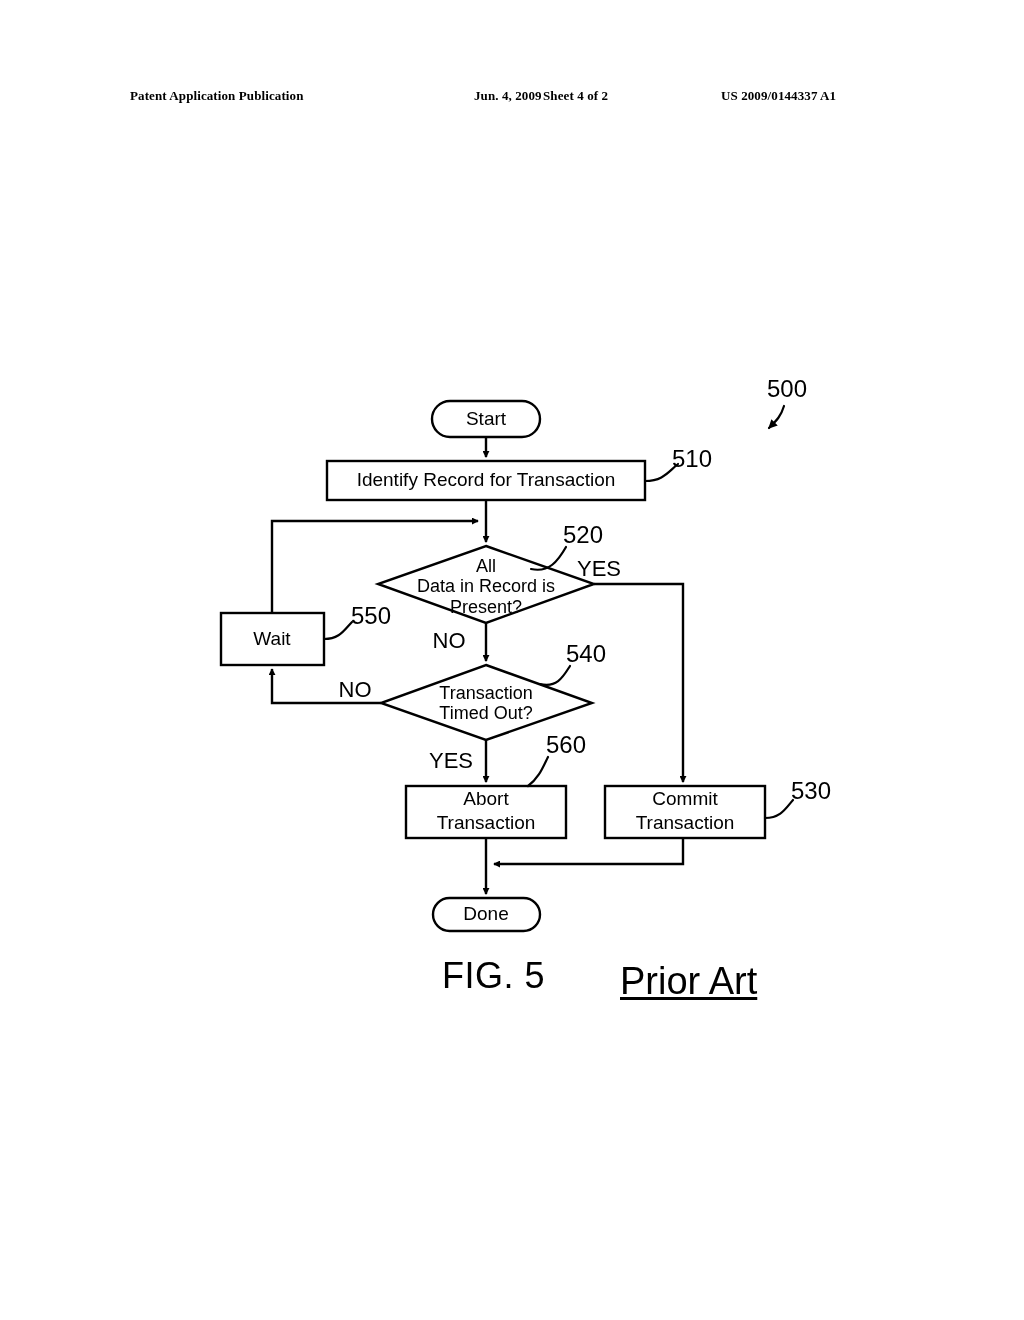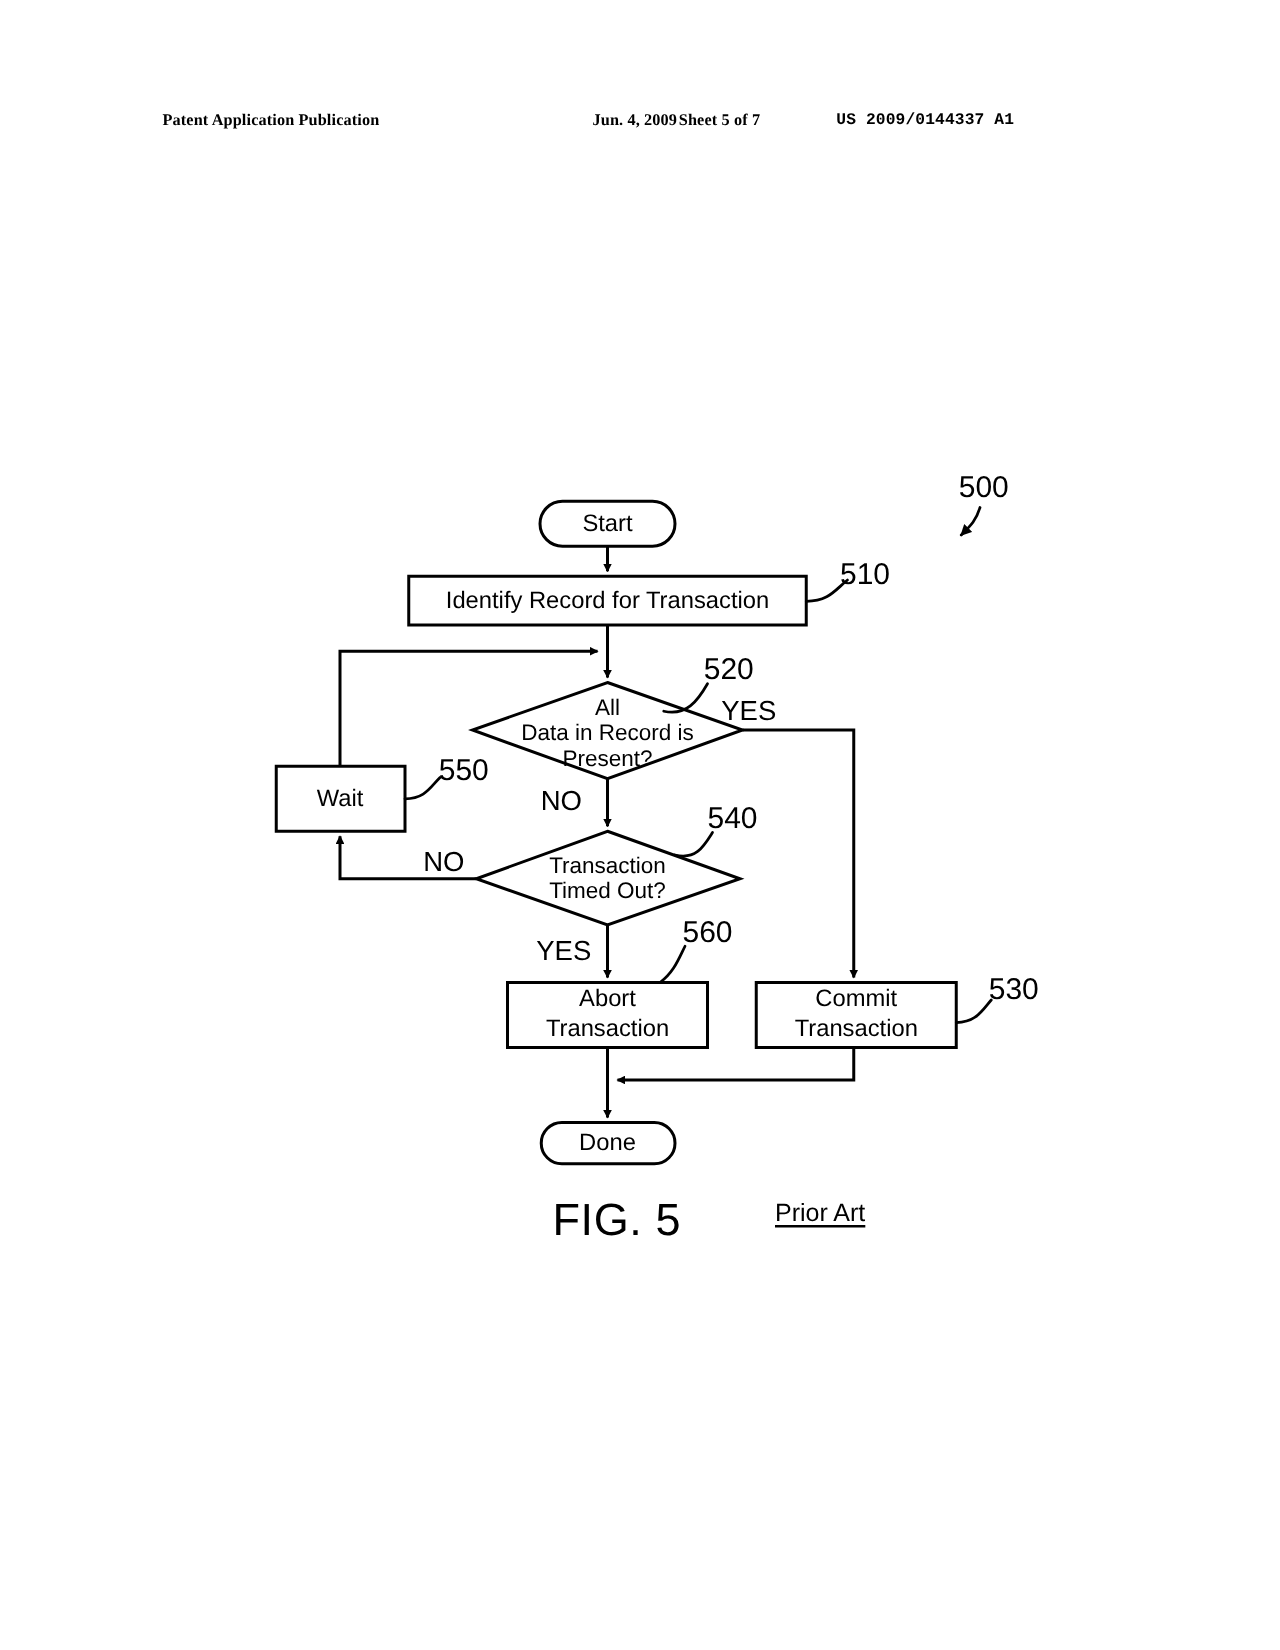--- a/index.html
+++ b/index.html
@@ -29,21 +29,21 @@
     align-items: baseline;
     font-family: "Liberation Serif", serif;
     font-weight: bold;
     font-size: 13px;
     letter-spacing: 0.1px;
     white-space: nowrap;
   }
   #patent-header .hdr-pub      { position: absolute; left: 130px; }
   #patent-header .hdr-date     { position: absolute; left: 430px; margin-left: 44px; }
   #patent-header .hdr-sheet    { position: absolute; left: 543px; }
-  #patent-header .hdr-docnum   { position: absolute; left: 669px; font-family: Liberation Mono, monospace; }
+  #patent-header .hdr-docnum   { position: absolute; left: 721px; }
 
   
   #figure-area {
     position: absolute;
     left: 0;
     top: 0;
     width: 1024px;
     height: 1320px;
   }
   #flow-svg {
@@ -107,33 +107,33 @@
     font-family: "Liberation Sans", sans-serif;
     font-size: 36px;
     letter-spacing: 0.5px;
     white-space: nowrap;
   }
   #prior-art-note {
     position: absolute;
     left: 620px;
     top: 960px;
     font-family: "Liberation Sans", sans-serif;
-    font-size: 20px;
+    font-size: 38px;
     text-decoration: underline;
     text-underline-offset: 3px;
     white-space: nowrap;
   }
 </style>
 </head>
 <body>
 
 <div id="patent-header">
   <span class="hdr-pub">Patent Application Publication</span>
   <span class="hdr-date">Jun. 4, 2009</span>
-  <span class="hdr-sheet">Sheet 5 of 7</span>
+  <span class="hdr-sheet">Sheet 4 of 2</span>
   <span class="hdr-docnum">US 2009/0144337 A1</span>
 </div>
 
 <div id="figure-area">
 
   <svg id="flow-svg" viewBox="0 0 1024 1320" xmlns="http://www.w3.org/2000/svg">
     <defs>
       <marker id="arrow" viewBox="0 0 12 12" refX="10.5" refY="6" markerWidth="7" markerHeight="7" orient="auto-start-reverse" markerUnits="userSpaceOnUse">
         <path d="M 0 0 L 12 6 L 0 12 z" fill="#000000"></path>
       </marker>

